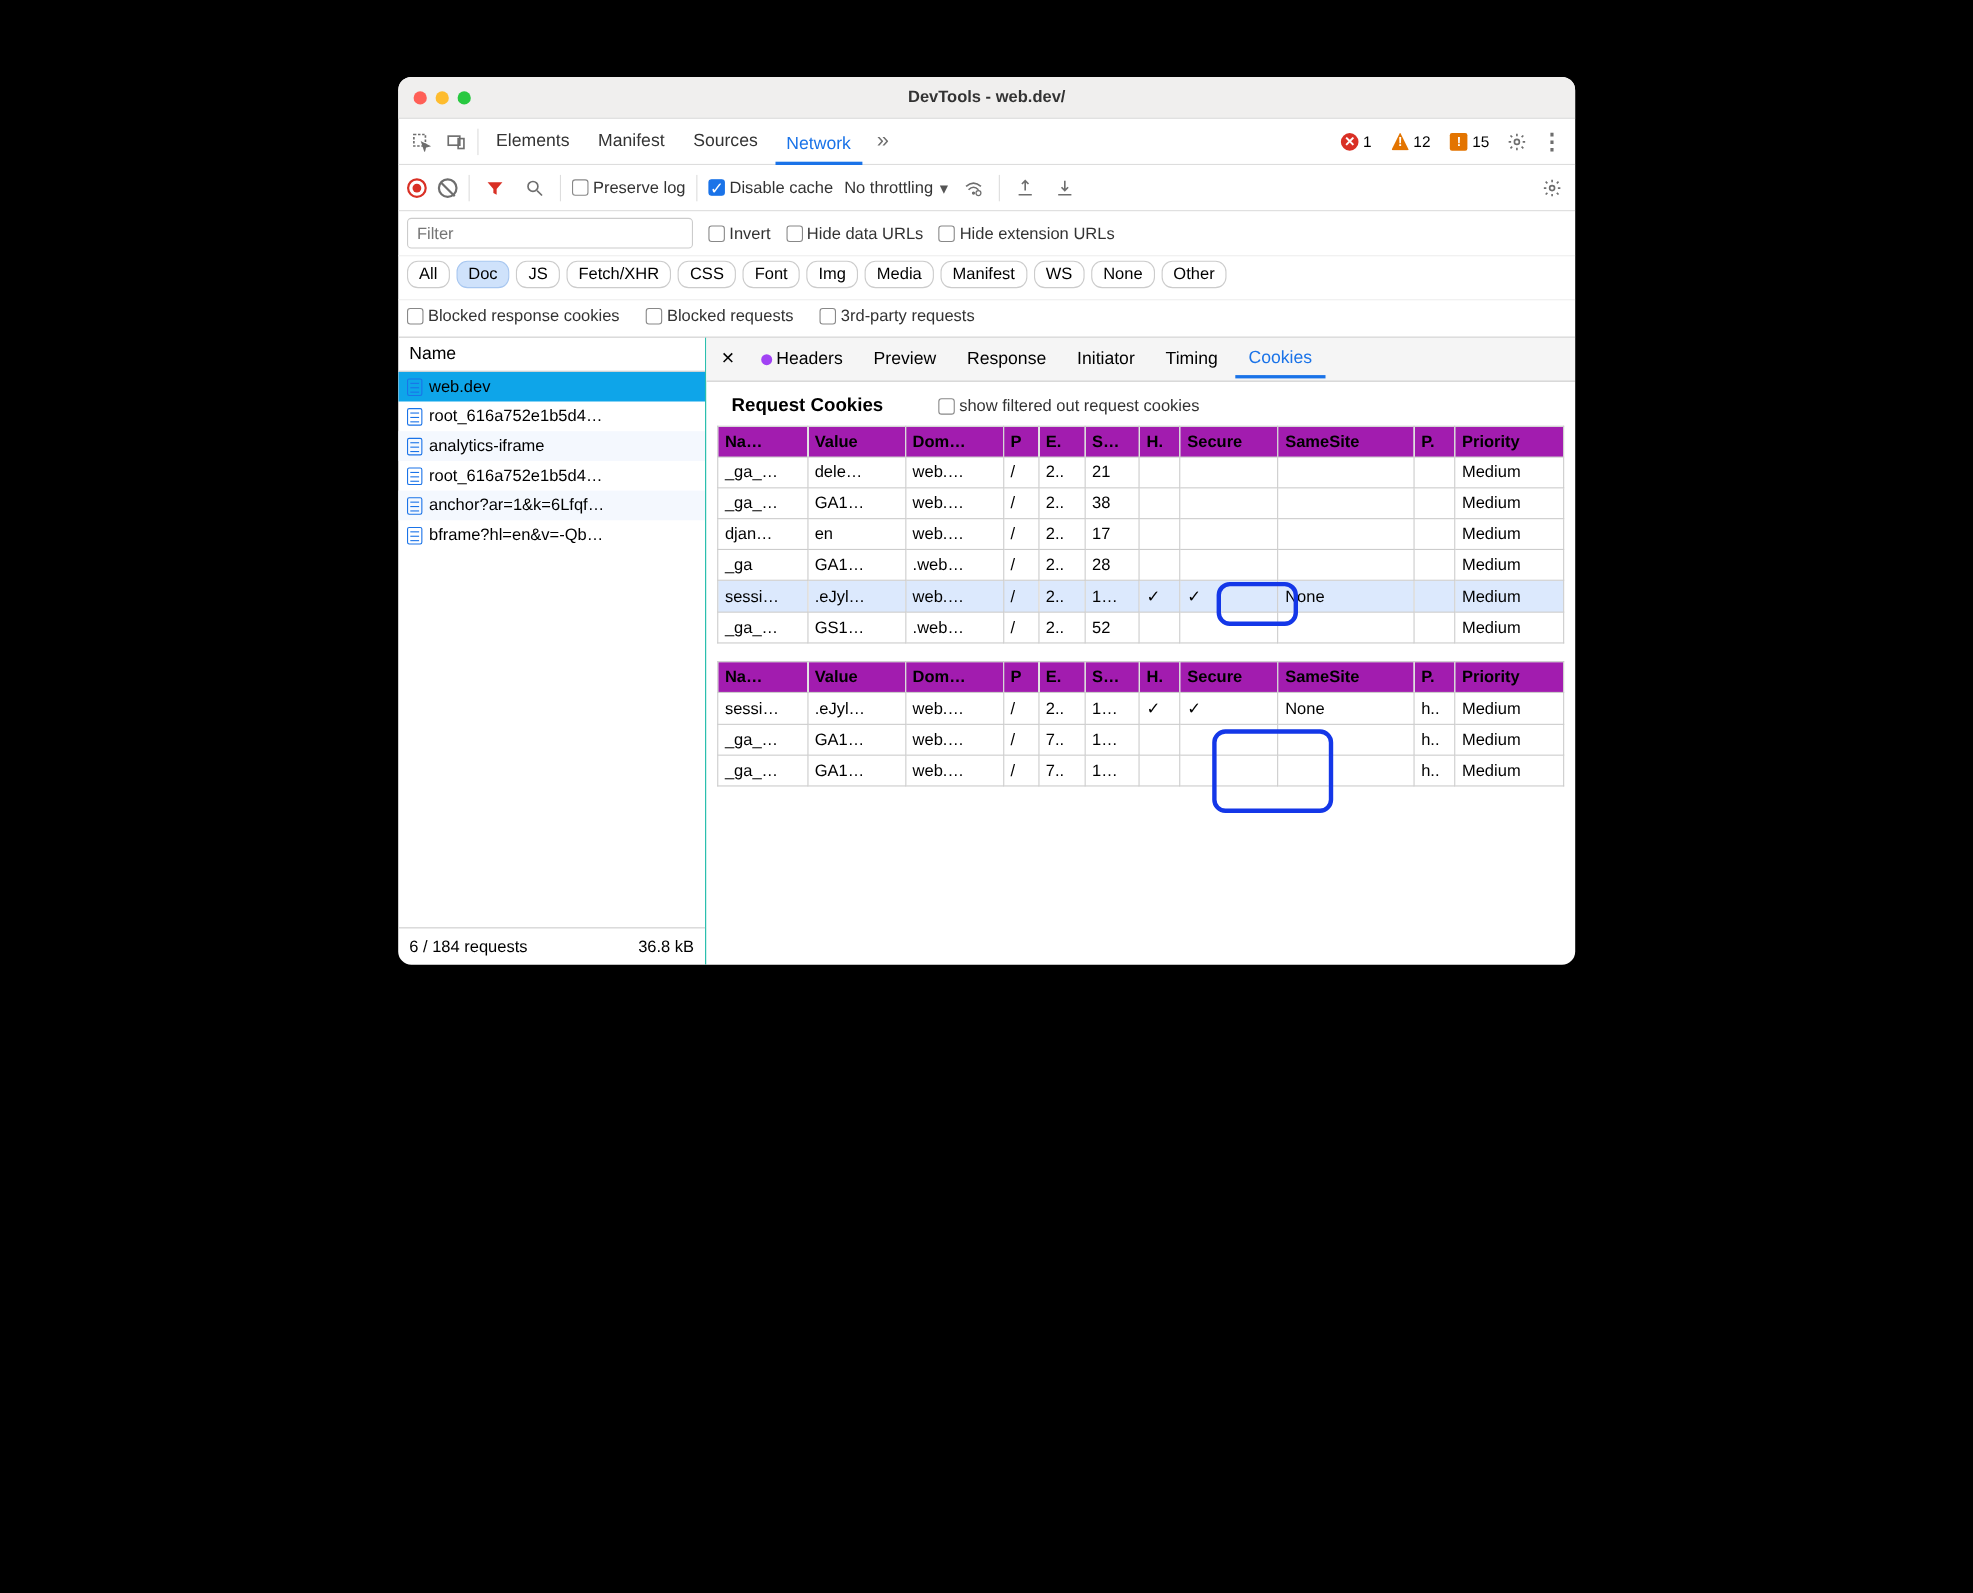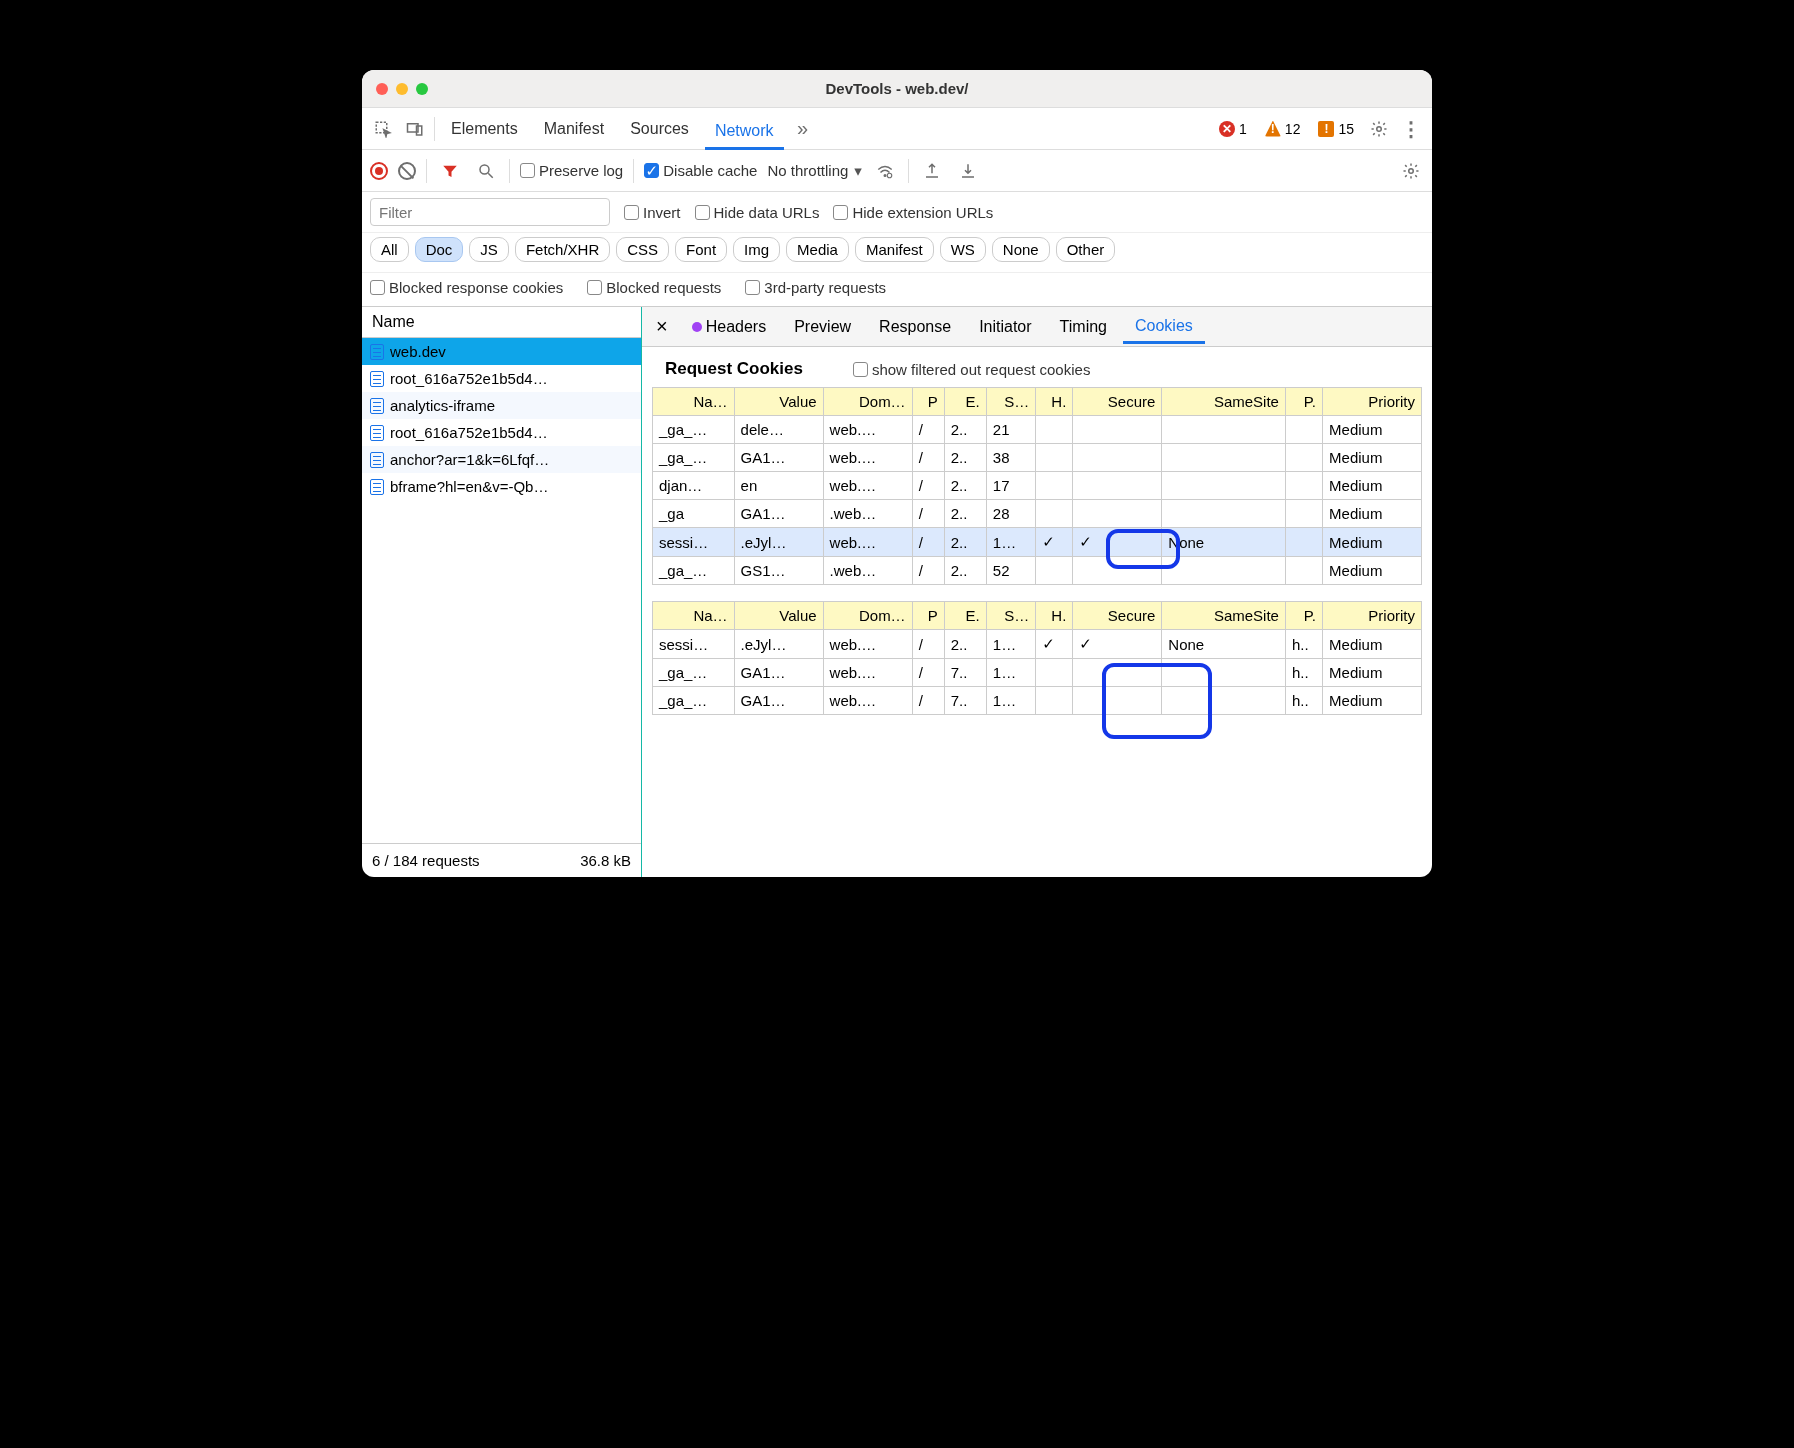--- a/index.html
+++ b/index.html
@@ -33,21 +33,21 @@
 .nosign::after { content:''; position:absolute; width:18px; height:2px; background:#6e6e6e; top:7px; left:-2px; transform:rotate(45deg); }
 .sep { width:1px; height:24px; background:#ddd; }
 .funnel { color:#d93025; }
 .cb { width:15px; height:15px; border:1.5px solid #888; border-radius:3px; display:inline-flex; align-items:center; justify-content:center; margin-right:4px;}
 .cb.checked { background:#1a73e8; border-color:#1a73e8; color:#fff; }
 .lbl { font-size:15px; color:#333; display:inline-flex; align-items:center; }
 .caret { margin-left:6px; color:#555; }
 
 
 .filterrow { padding: 6px 8px; display: flex; align-items: center; gap: 14px; flex-wrap: wrap; border-bottom: 1px solid #eee;}
-.filterinput { width: 240px; height: 28px; border: 1px solid #ccc; border-radius: 4px; padding: 0 8px; font-size: 15px; color: #888; }
+.filterinput { width: 260px; height: 28px; border: 1px solid #ccc; border-radius: 4px; padding: 0 8px; font-size: 15px; color: #888; }
 .chiprow { padding: 4px 8px 10px; display:flex; gap:6px; flex-wrap:wrap; border-bottom:1px solid #eee;}
 .chip { border:1px solid #ccc; border-radius:10px; padding:3px 10px; font-size:15px; cursor:pointer; }
 .chip.active { background:#cfe2fb; border-color:#a8c7f0; }
 .checkrow { padding: 6px 8px 10px; display:flex; gap:24px; border-bottom:1px solid #ccc;}
 
 
 .split { display:flex; height: 570px; }
 .left { width: 280px; border-right: 1px solid #14b8a6; display:flex; flex-direction:column; }
 .lhead { padding: 6px 10px; font-size:16px; font-weight:400; border-bottom:1px solid #ccc; }
 .reqlist { flex:1; overflow:hidden; }
@@ -65,21 +65,21 @@
 .purpledot{ width:10px;height:10px;background:#a142f4;border-radius:50%;margin-right:4px;}
 .dtab { padding:6px 12px; font-size:16px; cursor:pointer; display:flex; align-items:center;}
 .dtab.active { color:#1a73e8; border-bottom:3px solid #1a73e8; margin-bottom:-2px;}
 
 .section { padding:12px 10px 4px; }
 .sectitle { font-weight:700; font-size:17px; margin-bottom:8px; display:flex; align-items:center; gap:20px;margin-left:13px;}
 .sectitle .cb { margin-left: 30px;}
 
 table.cookies { width:100%; border-collapse:collapse; font-size:15px; }
 table.cookies th, table.cookies td { border:1px solid #ccc; padding:5px 6px; text-align:left; white-space:nowrap; overflow:hidden; text-overflow:ellipsis; }
-table.cookies th { font-weight:400; background:#fef9c3;text-align:right; }
+table.cookies th { font-weight:700; background:#a21caf; }
 table.cookies tr.hl { background:#dce9fd; }
 .col-name{width:66px;} .col-val{width:72px;} .col-dom{width:72px;} .col-p{width:26px;} .col-e{width:34px;} .col-s{width:40px;} .col-h{width:30px;} .col-sec{width:72px;} .col-ss{width:100px;} .col-pa{width:30px;} .col-pr{width:80px;}
 
 .annot { position:absolute; border:4px solid #1437e8; border-radius:12px; pointer-events:none; }
 .rightwrap{ position:relative; }
 
 .svgicon{width:18px;height:18px;stroke:#6e6e6e;fill:none;stroke-width:2;}
 </style>
 </head>
 <body>

